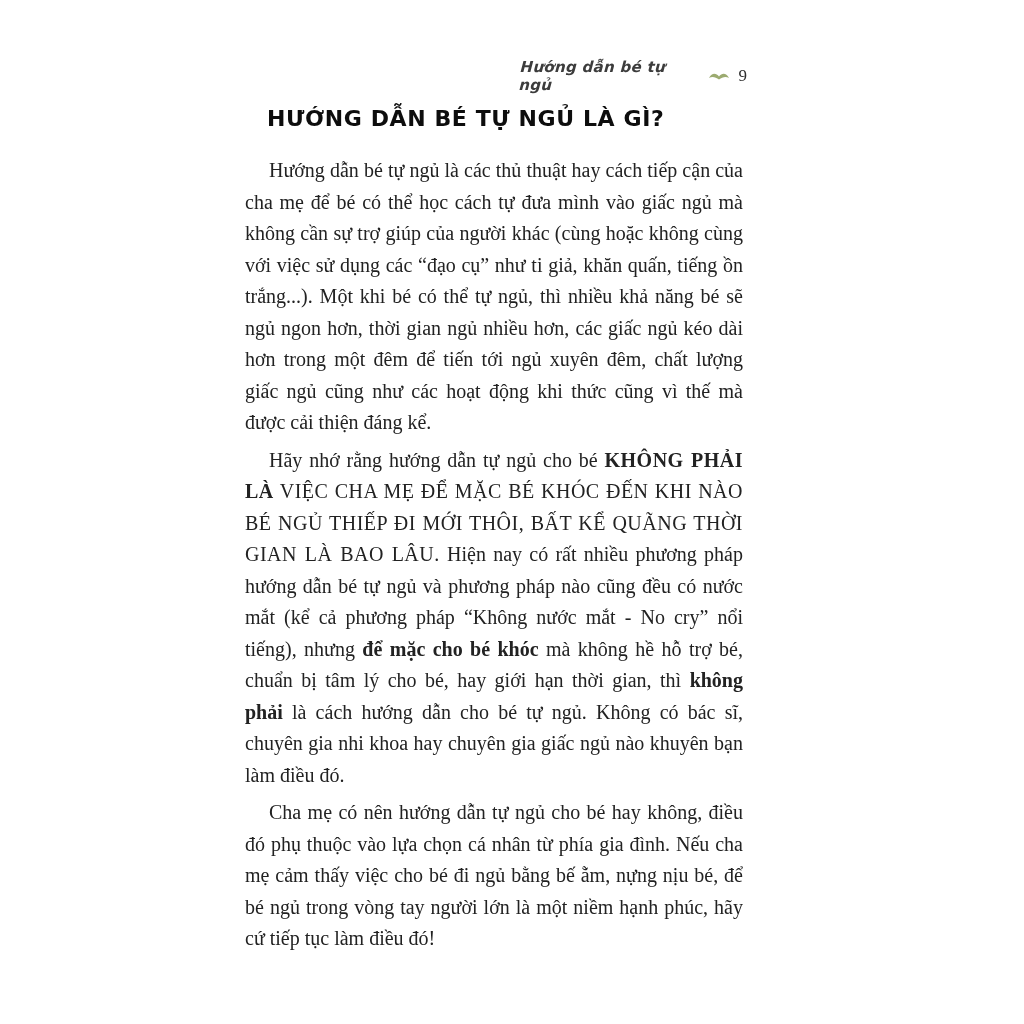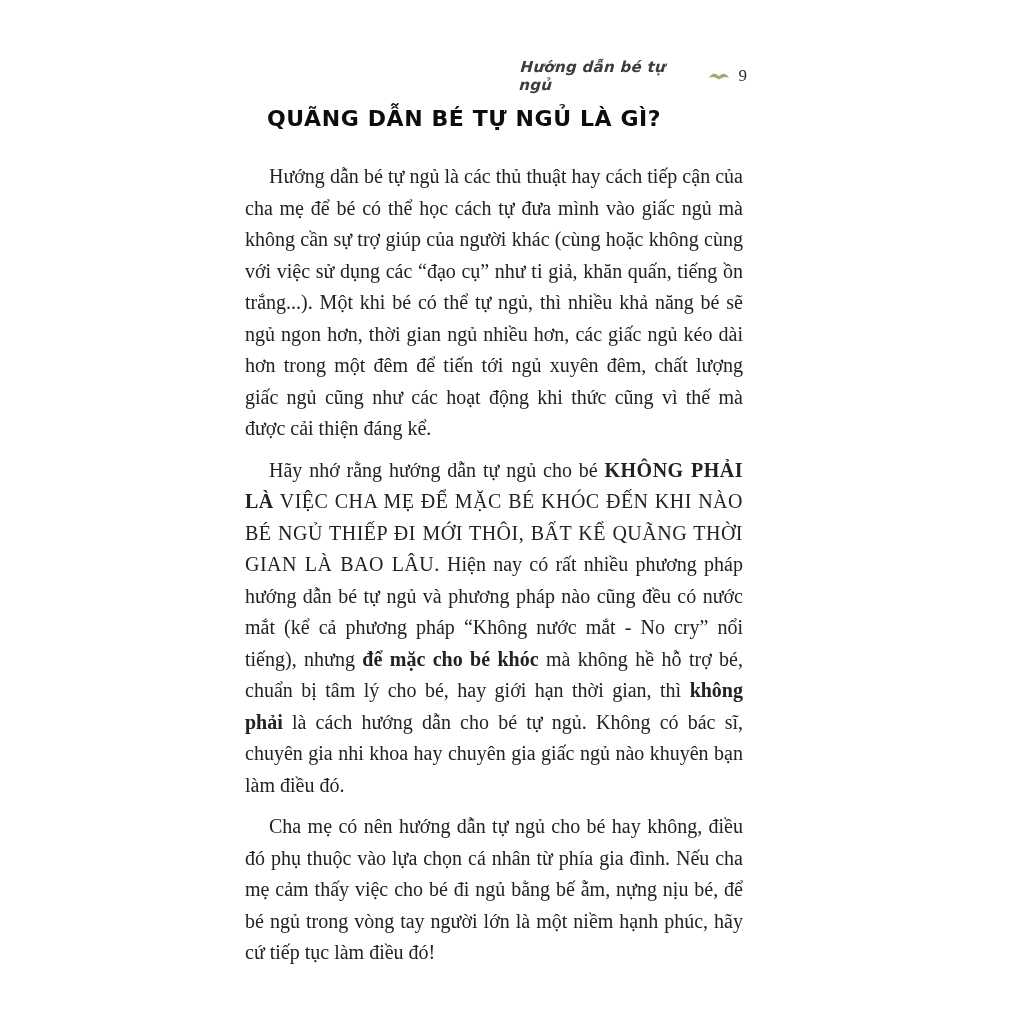--- a/index.html
+++ b/index.html
@@ -64,21 +64,21 @@
     position: absolute;
     top: 151px;
     left: 245px;
     width: 498px;
     font-size: 20px;
     line-height: 31.5px;
     text-align: justify;
     color: #222222;
   }
   .body p {
-    margin: 10px 0 6px 0;
+    margin: 4px 0 6px 0;
     text-indent: 24px;
   }
   .seg-normal { font-weight: normal; }
   .seg-bold { font-weight: bold; }
   .seg-caps { letter-spacing: 0.5px; }
   .seg-bold-caps { font-weight: bold; letter-spacing: 0.5px; }
 </style>
 </head>
 <body>
 
@@ -87,21 +87,21 @@
   <header class="running-head">
     <span class="rh-text">Hướng dẫn bé tự ngủ</span>
     <span class="rh-icon">
       <svg width="22" height="12" viewBox="0 0 22 12" xmlns="http://www.w3.org/2000/svg">
         <path d="M1,8 C4,2.5 8,2.8 11,6.5 C14,2.8 18,2.5 21,8 C18,6.2 14.5,6.8 11,9.5 C7.5,6.8 4,6.2 1,8 Z" fill="#9cab70"></path>
       </svg>
     </span>
     <span class="rh-page">9</span>
   </header>
 
-  <h1 class="heading">QUÃNG DẪN BÉ TỰ NGỦ LÀ GÌ?</h1>
+  <h1 class="heading">HƯỚNG DẪN BÉ TỰ NGỦ LÀ GÌ?</h1>
 
   <main class="body">
       <p><span class="seg-normal">Hướng dẫn bé tự ngủ là các thủ thuật hay cách tiếp cận của cha mẹ để bé có thể học cách tự đưa mình vào giấc ngủ mà không cần sự trợ giúp của người khác (cùng hoặc không cùng với việc sử dụng các “đạo cụ” như ti giả, khăn quấn, tiếng ồn trắng...). Một khi bé có thể tự ngủ, thì nhiều khả năng bé sẽ ngủ ngon hơn, thời gian ngủ nhiều hơn, các giấc ngủ kéo dài hơn trong một đêm để tiến tới ngủ xuyên đêm, chất lượng giấc ngủ cũng như các hoạt động khi thức cũng vì thế mà được cải thiện đáng kể.</span></p>
       <p><span class="seg-normal">Hãy nhớ rằng hướng dẫn tự ngủ cho bé </span><span class="seg-bold-caps">KHÔNG PHẢI LÀ</span><span class="seg-caps"> VIỆC CHA MẸ ĐỂ MẶC BÉ KHÓC ĐẾN KHI NÀO BÉ NGỦ THIẾP ĐI MỚI THÔI, BẤT KỂ QUÃNG THỜI GIAN LÀ BAO LÂU.</span><span class="seg-normal"> Hiện nay có rất nhiều phương pháp hướng dẫn bé tự ngủ và phương pháp nào cũng đều có nước mắt (kể cả phương pháp “Không nước mắt - No cry” nổi tiếng), nhưng </span><span class="seg-bold">để mặc cho bé khóc</span><span class="seg-normal"> mà không hề hỗ trợ bé, chuẩn bị tâm lý cho bé, hay giới hạn thời gian, thì </span><span class="seg-bold">không phải</span><span class="seg-normal"> là cách hướng dẫn cho bé tự ngủ. Không có bác sĩ, chuyên gia nhi khoa hay chuyên gia giấc ngủ nào khuyên bạn làm điều đó.</span></p>
       <p><span class="seg-normal">Cha mẹ có nên hướng dẫn tự ngủ cho bé hay không, điều đó phụ thuộc vào lựa chọn cá nhân từ phía gia đình. Nếu cha mẹ cảm thấy việc cho bé đi ngủ bằng bế ẵm, nựng nịu bé, để bé ngủ trong vòng tay người lớn là một niềm hạnh phúc, hãy cứ tiếp tục làm điều đó!</span></p>
     </main>
 
 </div>
 
 </body></html>

